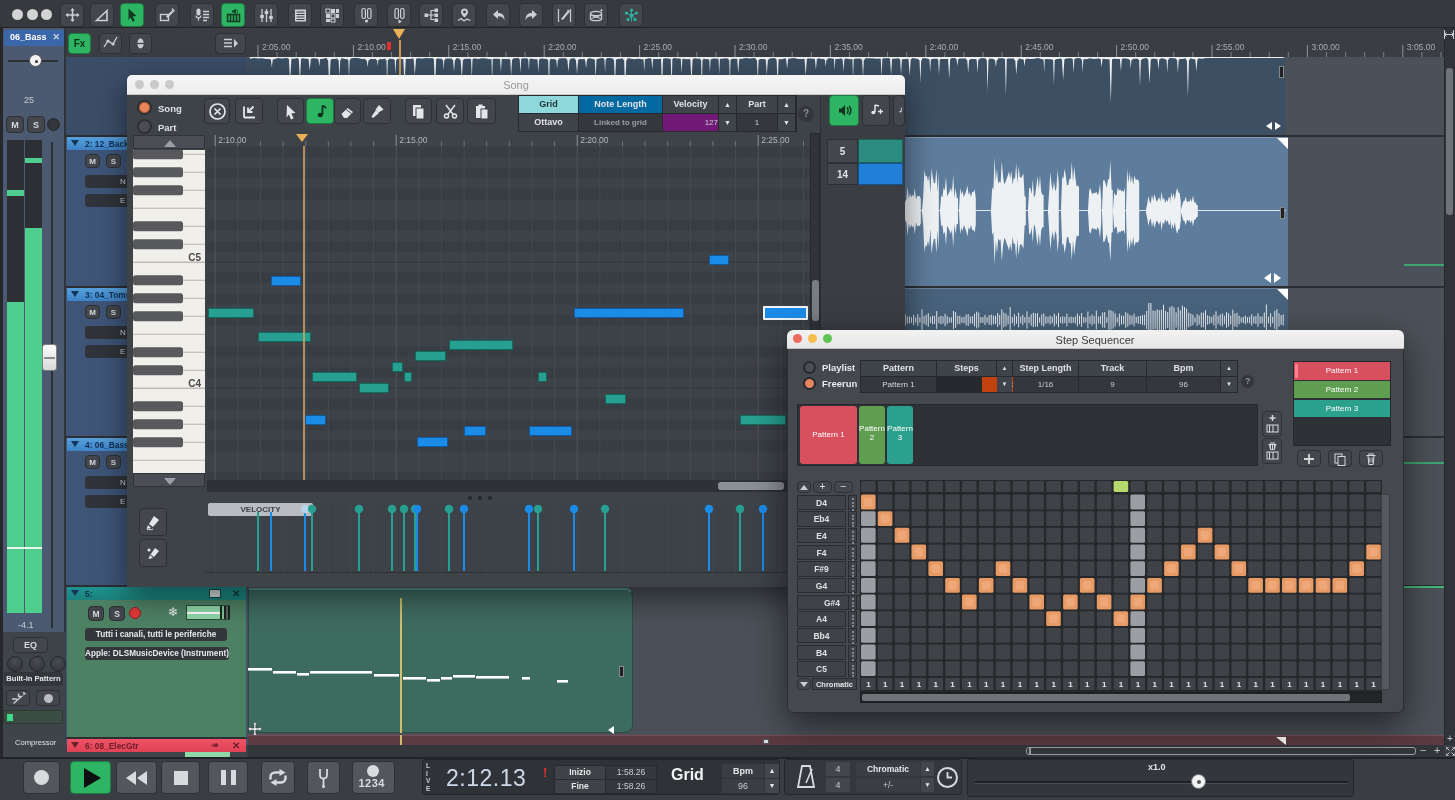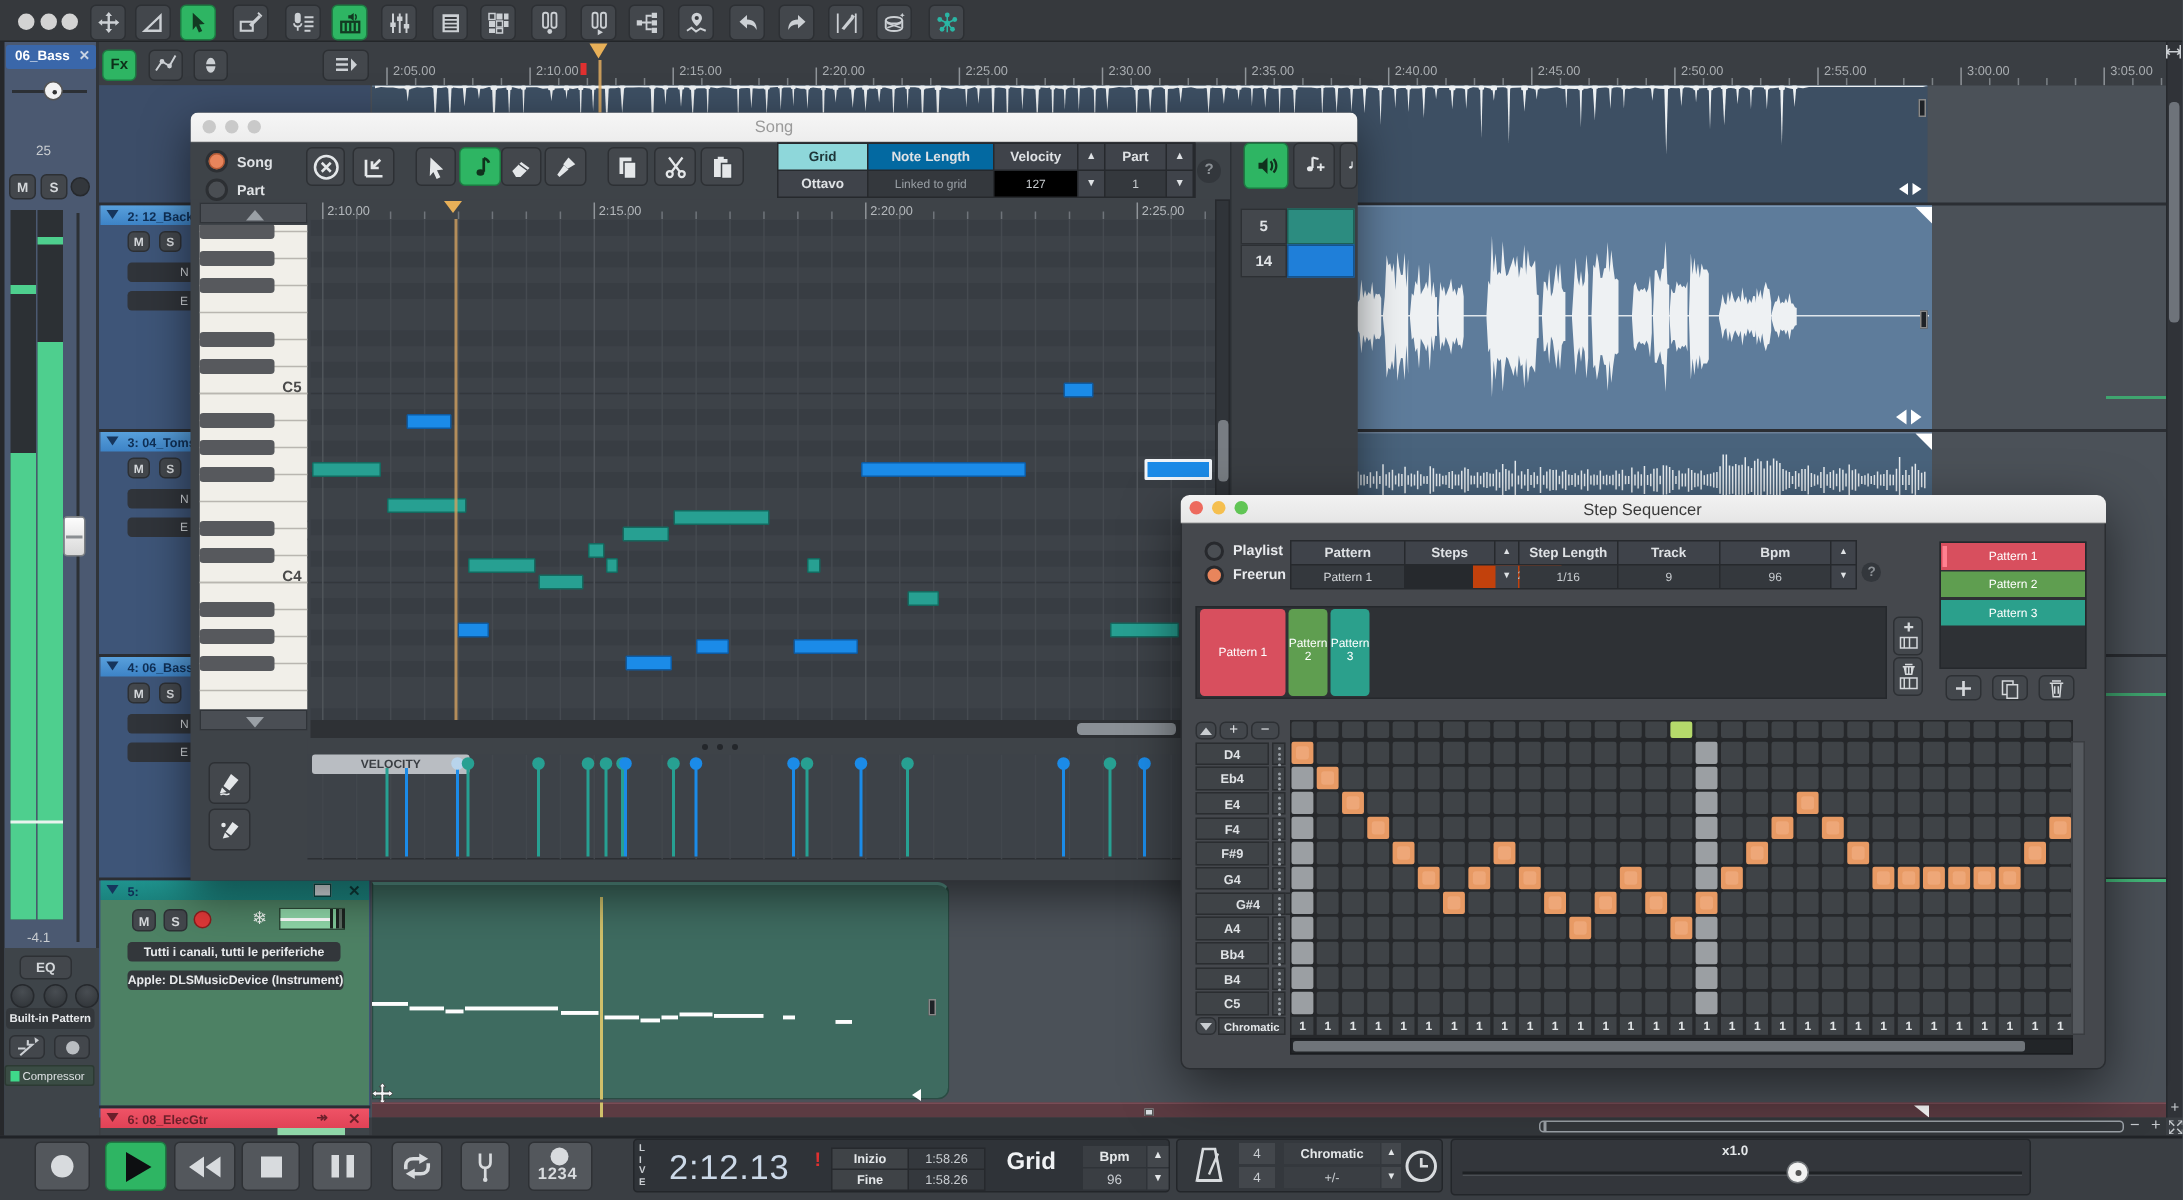--- a/index.html
+++ b/index.html
@@ -284,21 +284,21 @@
     <svg width="17" height="17" viewBox="0 0 17 17">
       <path d="M2 9h5m-3.5 4.5l8-7-3-.1.1-3" stroke="#ccd0d4" stroke-width="1.4" fill="none"></path>
       <path d="M13 1.5l3 2-2.5 2z" fill="#ccd0d4"></path>
     </svg>
   </div>
 <div class="btn ic" style="left:36px;top:690px;width:24px;height:16px;">
     <div style="position:relative;width:9px;height:9px;background:#b9bdc1;border-radius:50%;"></div>
   </div>
 <div style="left:3px;top:710px;width:60px;height:14px;background:#3a4c44;border:1px solid #2c3a33;border-radius:2px;font-size:7.6px;color:#dfe2e5;line-height:13px;">
     <span style="position:absolute;left:3px;top:3px;width:6px;height:7px;background:#3fd98a;"></span>
-    <span style="position:absolute;left:11px;">Compressor</span>
+    <span style="position:absolute;left:11px;margin-top:25px;">Compressor</span>
   </div>
 <div class="" style="left:66px;top:57px;width:181px;height:688px;background:#3e5578;"></div>
 <div class="" style="left:66px;top:57px;width:181px;height:79px;background:#3c4d68;"></div>
 <div class="" style="left:66px;top:135px;width:181px;height:2px;background:#2b2e33;"></div>
 <div class="" style="left:67px;top:137px;width:179px;height:13px;background:linear-gradient(#58a0dc,#3d83c6);"></div>
 <div style="left:71px;top:140px;width:0;height:0;border-left:4px solid transparent;border-right:4px solid transparent;border-top:6px solid #16355c;"></div>
 <div style="left:85px;top:139px;width:140px;font-size:8.4px;font-weight:bold;color:#0f2f55;">2: 12_Backing Voc</div>
 <div class="btn ic" style="left:85px;top:154px;width:15px;height:14px;">
     <span style="font-size:8px;font-weight:bold;color:#d5d8db;">M</span>
   </div>
@@ -708,22 +708,22 @@
     </svg>
   </div>
 <div style="left:518px;top:95px;width:279px;height:37px;background:#26292d;border:1px solid #26292d;"></div>
 <div style="left:519px;top:96px;width:59px;height:17px;background:#8ed7da;color:#1d3538;font-size:9px;font-weight:bold;text-align:center;line-height:17px;">Grid</div>
 <div style="left:579px;top:96px;width:83px;height:17px;background:#0369a1;color:#dfe2e5;font-size:9px;font-weight:bold;text-align:center;line-height:17px;">Note Length</div>
 <div style="left:663px;top:96px;width:55px;height:17px;background:#3f434a;color:#dfe2e5;font-size:9px;font-weight:bold;text-align:center;line-height:17px;">Velocity</div>
 <div style="left:719px;top:96px;width:17px;height:17px;background:#3f434a;color:#dfe2e5;font-size:7px;font-weight:normal;text-align:center;line-height:17px;">▲</div>
 <div style="left:737px;top:96px;width:40px;height:17px;background:#3f434a;color:#dfe2e5;font-size:9px;font-weight:bold;text-align:center;line-height:17px;">Part</div>
 <div style="left:778px;top:96px;width:17px;height:17px;background:#3f434a;color:#dfe2e5;font-size:7px;font-weight:normal;text-align:center;line-height:17px;">▲</div>
 <div style="left:519px;top:114px;width:59px;height:17px;background:#3f434a;color:#dfe2e5;font-size:9px;font-weight:bold;text-align:center;line-height:17px;">Ottavo</div>
-<div style="left:579px;top:114px;width:83px;height:17px;background:#34383d;color:#9aa0a6;font-size:8px;font-weight:normal;text-align:center;line-height:17px;">Linked to grid</div>
-<div style="left:663px;top:114px;width:55px;height:17px;background:#000000;color:#c9cdd1;font-size:8px;font-weight:normal;text-align:center;line-height:17px;">127</div>
+<div style="left:579px;top:114px;width:83px;height:17px;background:#34383d;color:#9aa0a6;font-size:8px;font-weight:bold;text-align:center;line-height:17px;">Linked to grid</div>
+<div style="left:663px;top:114px;width:55px;height:17px;background:#701a75;color:#c9cdd1;font-size:8px;font-weight:normal;text-align:right;line-height:17px;">127</div>
 <div style="left:719px;top:114px;width:17px;height:17px;background:#3f434a;color:#dfe2e5;font-size:7px;font-weight:normal;text-align:center;line-height:17px;">▼</div>
 <div style="left:737px;top:114px;width:40px;height:17px;background:#34383d;color:#c9cdd1;font-size:8px;font-weight:normal;text-align:center;line-height:17px;">1</div>
 <div style="left:778px;top:114px;width:17px;height:17px;background:#3f434a;color:#dfe2e5;font-size:7px;font-weight:normal;text-align:center;line-height:17px;">▼</div>
 <div class="" style="left:798px;top:106px;width:16px;height:16px;background:#33373c;border-radius:50%;">
     <span style="position:absolute;left:5px;top:2px;font-size:10px;font-weight:bold;color:#8b9095;">?</span>
   </div>
 <div class="" style="left:202px;top:346px;width:3px;height:3px;background:#23262a;border-radius:50%;"></div>
 <div class="" style="left:202px;top:358px;width:3px;height:3px;background:#23262a;border-radius:50%;"></div>
 <div class="" style="left:202px;top:370px;width:3px;height:3px;background:#23262a;border-radius:50%;"></div>
 <div class="" style="left:133px;top:135px;width:72px;height:14px;background:#4a4e54;border:1px solid #303439;">

